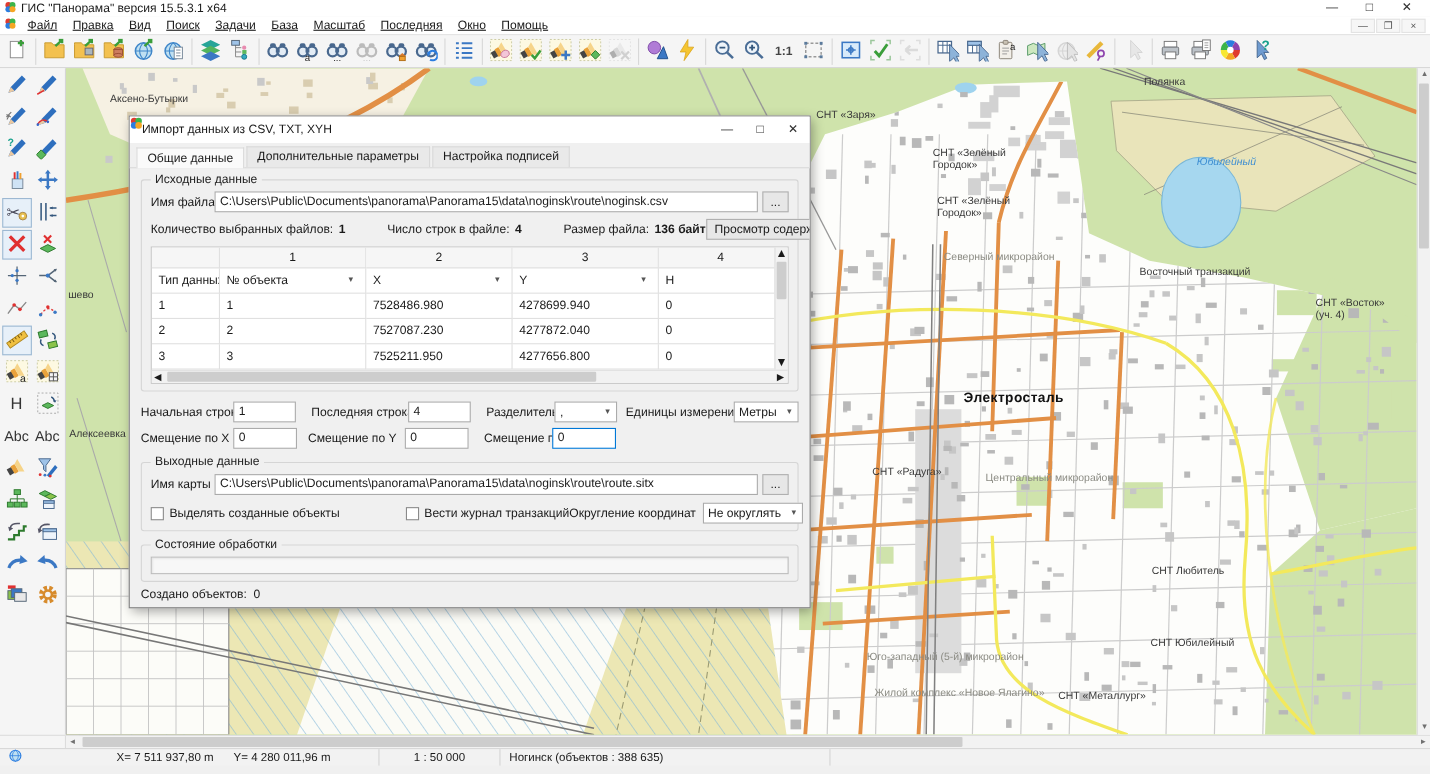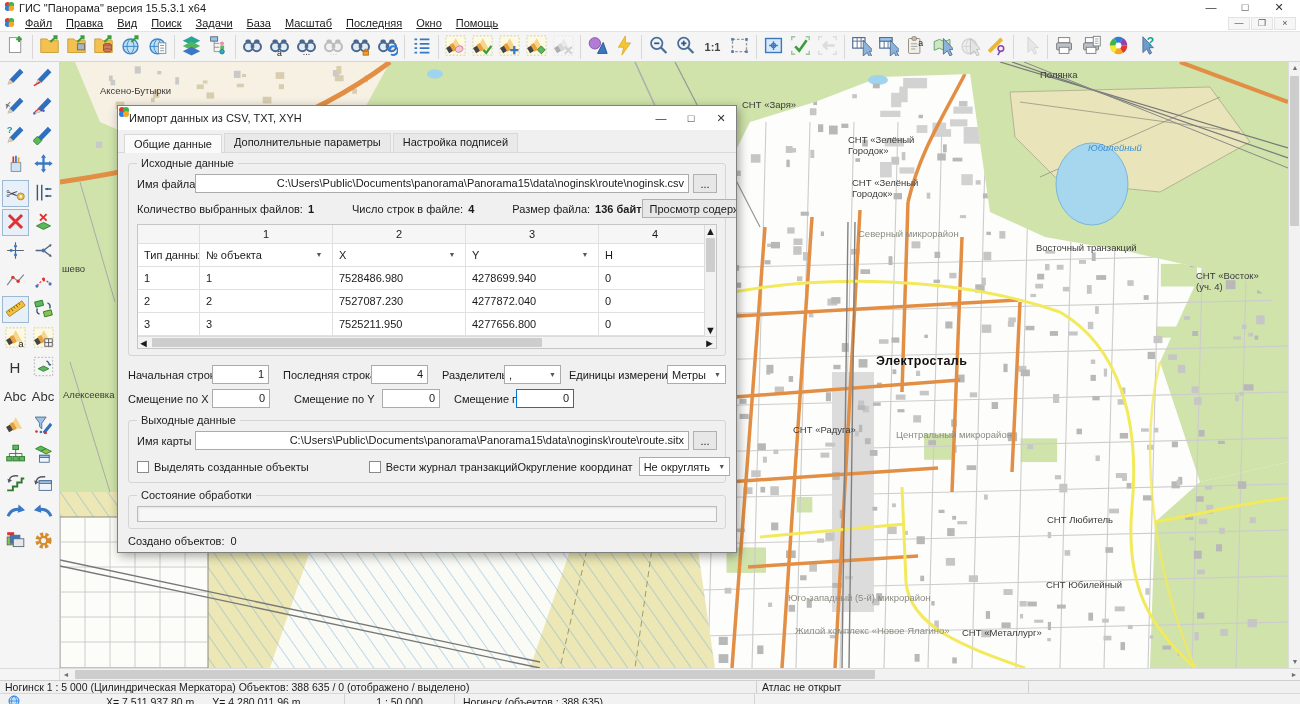--- a/index.html
+++ b/index.html
@@ -62,21 +62,21 @@
   .dlg-title .tx { margin-left:5px; font-size:11px; }
   .dlg-title .spacer { flex:1; }
   .dlg-wbtn { width:30px; height:24px; text-align:center; line-height:24px; font-size:11px; color:#333; }
   .dlg-tabs { display:flex; padding:3px 6px 0 6px; background:#f0f0f0; border-bottom:1px solid #d9d9d9; flex:0 0 auto; }
   .tab { padding:2px 9px 3px 9px; border:1px solid #d9d9d9; border-bottom:none; background:#e9e9e9; margin-right:2px; font-size:11px; }
   .tab.active { background:#fafafa; position:relative; top:1px; padding-top:3px; }
   .dlg-body { flex:1; padding:5px 10px 4px 10px; display:flex; flex-direction:column; overflow:hidden; }
   .grp { border:1px solid #d5d5d5; border-radius:3px; padding:8px 8px 6px 8px; position:relative; margin-top:5px; }
   .grp .legend { position:absolute; top:-7px; left:8px; background:#f0f0f0; padding:0 4px; font-size:11px; color:#222; }
   .frow { display:flex; align-items:center; white-space:nowrap; }
-  .inp { border:1px solid #ababab; background:#fff; height:19px; padding:0 4px; font-size:11px; line-height:17px; overflow:hidden;text-align:right; }
+  .inp { border:1px solid #ababab; background:#fff; height:19px; padding:0 4px; font-size:11px; line-height:17px; overflow:hidden; }
   .inp.focus { border:1px solid #0078d7; }
   .btn { border:1px solid #b0b0b0; background:#e7e7e7; height:19px; padding:0 7px; font-size:11px; display:inline-flex; align-items:center; justify-content:center; }
   .cmb { border:1px solid #ababab; background:#fff; height:19px; display:flex; align-items:center; font-size:11px; }
   .cmb .tx { flex:1; padding:0 4px; overflow:hidden; }
   .cmb .ar { width:15px; text-align:center; color:#555; font-size:7px; }
   .ckb { width:12px; height:12px; border:1px solid #8a8a8a; background:#fff; margin-right:5px; flex:0 0 auto; }
 
   
   .tblbox { margin-top:6px; border:1px solid #c6c6c6; background:#fff; }
   .tbl { display:flex; }
@@ -1366,21 +1366,21 @@
               </span>
             <span style="margin-left:8px;width:98px">Единицы измерения</span>
             <span class="cmb" style="flex:1">
                 <span class="tx">Метры</span>
                 <span class="ar">▼</span>
               </span>
           </div>
           <div class="frow" style="margin-top:5px">
             <span style="width:84px">Смещение по X</span>
             <span class="inp" style="width:58px">0</span>
-            <span style="width:88px;margin-left:24px">Смещение по Y</span>
+            <span style="width:88px;margin-left:10px">Смещение по Y</span>
             <span class="inp" style="width:58px">0</span>
             <span style="width:62px;margin-left:14px">Смещение по H</span>
             <span class="inp focus" style="width:58px">0</span>
           </div>
 
           <div class="grp" style="margin-top:12px;padding-top:10px">
             <span class="legend">Выходные данные</span>
             <div class="frow">
               <span style="width:58px">Имя карты</span>
               <span class="inp" style="flex:1">C:\Users\Public\Documents\panorama\Panorama15\data\noginsk\route\route.sitx</span>
@@ -1424,25 +1424,20 @@
 
   <div class="hscroll">
     <div class="hspacer"></div>
     <div class="arr" style="width:12px;background:#f2f2f2">◄</div>
     <div class="htrack">
         <div class="hthumb" style="left:3px;width:800px"></div>
       </div>
     <div class="arr" style="width:12px;background:#f2f2f2">►</div>
   </div>
 
-  <div class="status1">
-    <div class="sec" style="width:757px">Ногинск  1 : 5 000 (Цилиндрическая Меркатора) Объектов: 388 635 / 0 (отображено / выделено)</div>
-    <div class="sec" style="width:272px">Атлас не открыт</div>
-    <div class="sec" style="flex:1;border-right:none"></div>
-  </div>
   <div class="status2">
     <div class="sec" style="width:345px">
       <span style="margin-right:86px"><svg width="12" height="12" viewBox="0 0 24 24">
             <circle cx="12" cy="12" r="10" fill="#bfe0f2" stroke="#2b7de0" stroke-width="2"></circle>
             <path d="M2 12 H22 M12 2 a12 12 0 0 1 0 20 M12 2 a12 12 0 0 0 0 20" stroke="#2b7de0" fill="none" stroke-width="1.4"></path>
           </svg></span>
       <span>X= 7 511 937,80 m</span>
       <span style="width:18px"></span>
       <span>Y= 4 280 011,96 m</span>
     </div>

